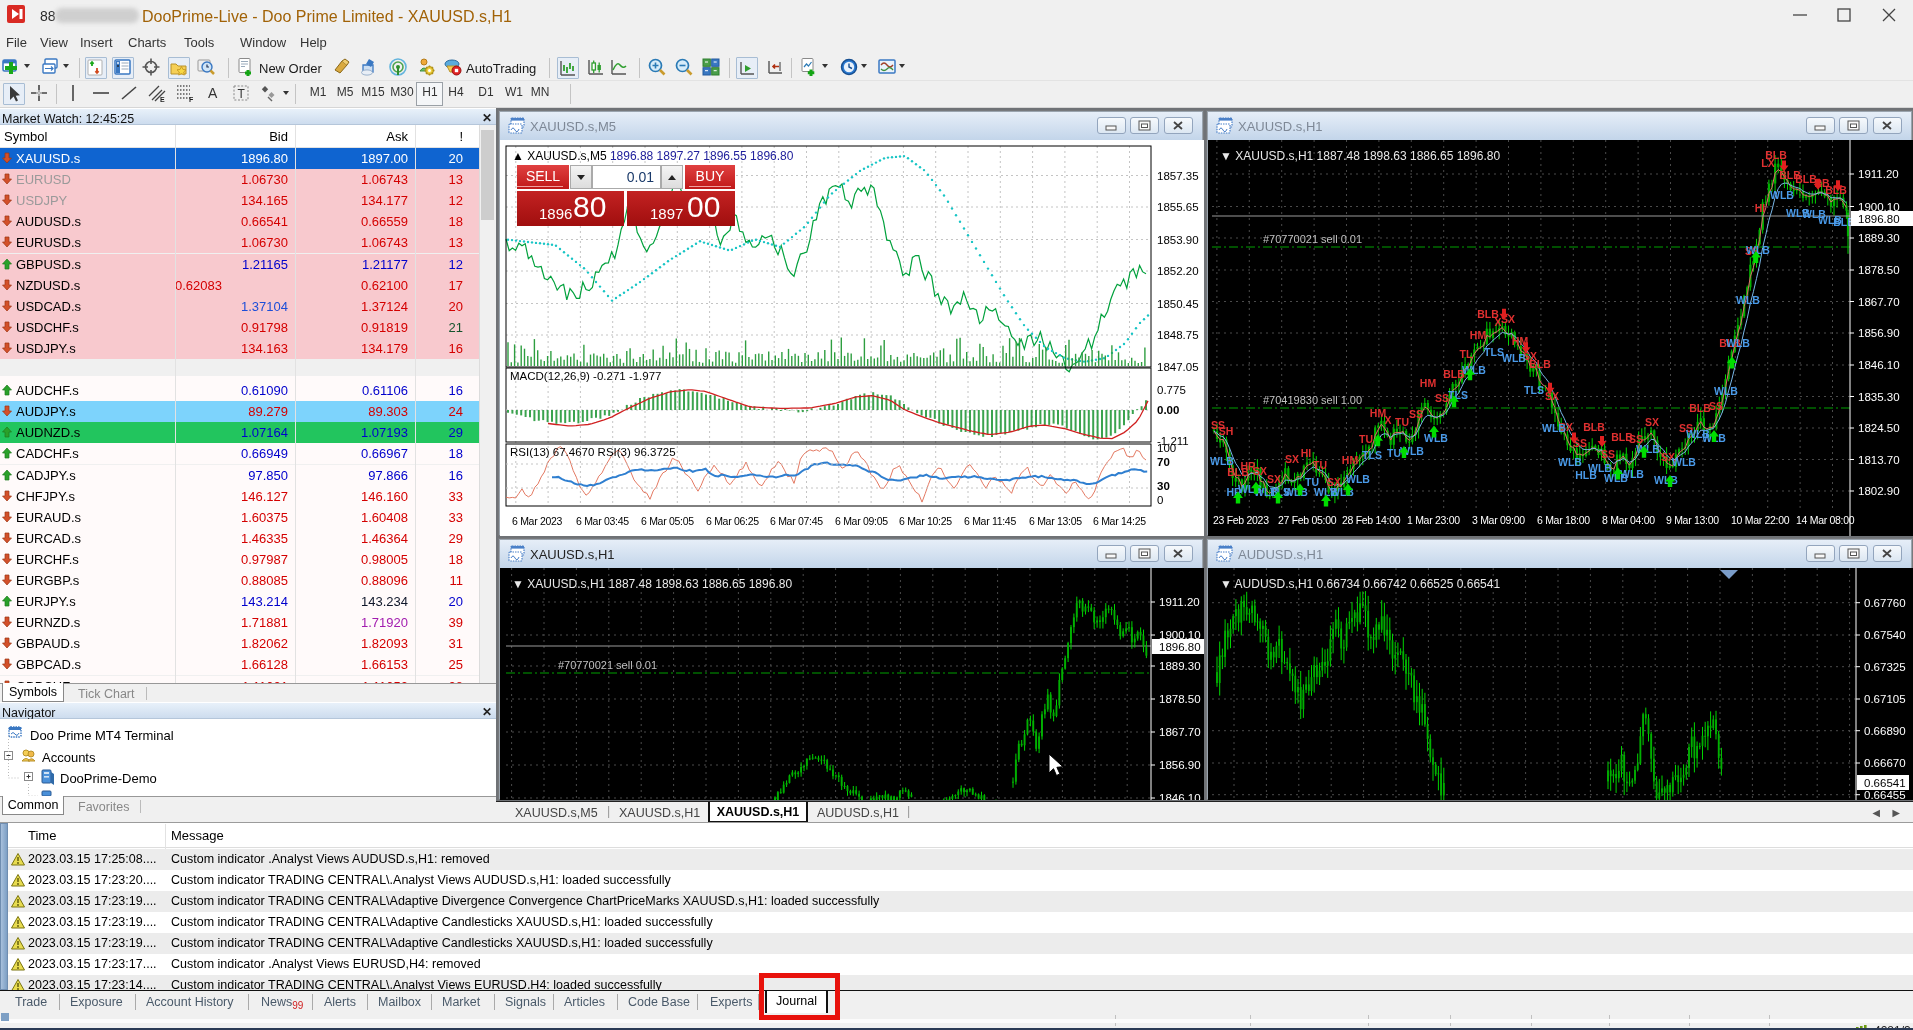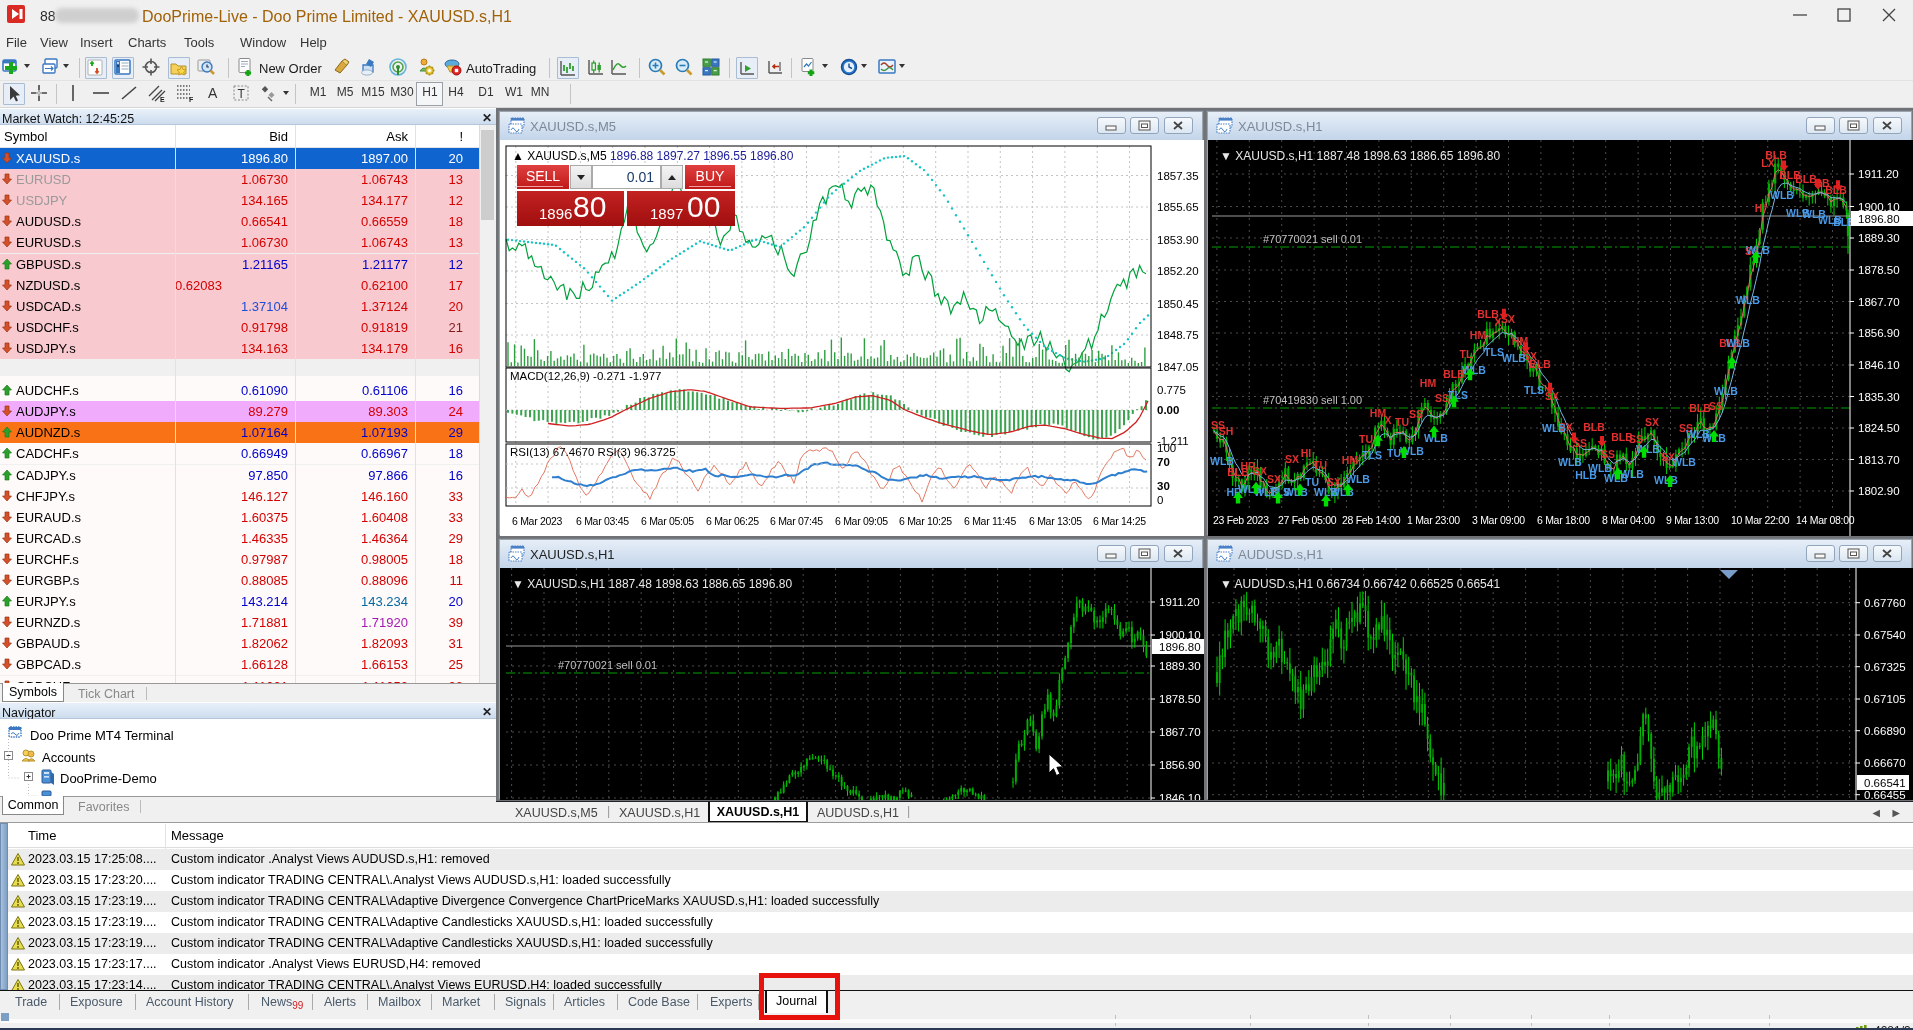--- a/index.html
+++ b/index.html
@@ -411,21 +411,21 @@
     <span class="abs" style="left:295px;top:3px;width:113px;text-align:right;color:#d40000">1.37124</span>
     <span class="abs" style="left:415px;top:3px;width:48px;text-align:right;color:#d40000">20</span>
   </div>
 <div class="abs" style="left:0;top:316.8px;width:479px;height:21.1px;background:#f8c9ce;overflow:hidden;font-size:13px">
     <span class="abs" style="left:1px;top:4px"><svg width="12" height="12" viewBox="0 0 12 12">
         <path d="M6 11 L10.5 6 H8 V1 H4 V6 H1.5 Z" fill="#d3502a" stroke="#9c3513" stroke-width="0.7"></path>
       </svg></span>
     <span class="abs" style="left:16px;top:3px;color:#000">USDCHF.s</span>
     <span class="abs" style="left:175px;top:3px;width:113px;text-align:right;color:#d40000">0.91798</span>
     <span class="abs" style="left:295px;top:3px;width:113px;text-align:right;color:#d40000">0.91819</span>
-    <span class="abs" style="left:415px;top:3px;width:48px;text-align:right;color:#7f1d1d">21</span>
+    <span class="abs" style="left:415px;top:3px;width:48px;text-align:right;color:#14532d">21</span>
   </div>
 <div class="abs" style="left:0;top:337.9px;width:479px;height:21.1px;background:#f8c9ce;overflow:hidden;font-size:13px">
     <span class="abs" style="left:1px;top:4px"><svg width="12" height="12" viewBox="0 0 12 12">
         <path d="M6 11 L10.5 6 H8 V1 H4 V6 H1.5 Z" fill="#d3502a" stroke="#9c3513" stroke-width="0.7"></path>
       </svg></span>
     <span class="abs" style="left:16px;top:3px;color:#000">USDJPY.s</span>
     <span class="abs" style="left:175px;top:3px;width:113px;text-align:right;color:#d40000">134.163</span>
     <span class="abs" style="left:295px;top:3px;width:113px;text-align:right;color:#d40000">134.179</span>
     <span class="abs" style="left:415px;top:3px;width:48px;text-align:right;color:#d40000">16</span>
   </div>
@@ -440,30 +440,30 @@
   </div>
 <div class="abs" style="left:0;top:380.1px;width:479px;height:21.1px;background:#fffafa;overflow:hidden;font-size:13px">
     <span class="abs" style="left:1px;top:4px"><svg width="12" height="12" viewBox="0 0 12 12">
         <path d="M6 1 L10.5 6 H8 V11 H4 V6 H1.5 Z" fill="#2aa12a" stroke="#1d7a1d" stroke-width="0.7"></path>
       </svg></span>
     <span class="abs" style="left:16px;top:3px;color:#000">AUDCHF.s</span>
     <span class="abs" style="left:175px;top:3px;width:113px;text-align:right;color:#0000cc">0.61090</span>
     <span class="abs" style="left:295px;top:3px;width:113px;text-align:right;color:#0000cc">0.61106</span>
     <span class="abs" style="left:415px;top:3px;width:48px;text-align:right;color:#0000cc">16</span>
   </div>
-<div class="abs" style="left:0;top:401.2px;width:479px;height:21.1px;background:#f0abfc;overflow:hidden;font-size:13px">
+<div class="abs" style="left:0;top:401.2px;width:479px;height:21.1px;background:#7dd3fc;overflow:hidden;font-size:13px">
     <span class="abs" style="left:1px;top:4px"><svg width="12" height="12" viewBox="0 0 12 12">
         <path d="M6 11 L10.5 6 H8 V1 H4 V6 H1.5 Z" fill="#d3502a" stroke="#9c3513" stroke-width="0.7"></path>
       </svg></span>
     <span class="abs" style="left:16px;top:3px;color:#000">AUDJPY.s</span>
     <span class="abs" style="left:175px;top:3px;width:113px;text-align:right;color:#d40000">89.279</span>
     <span class="abs" style="left:295px;top:3px;width:113px;text-align:right;color:#d40000">89.303</span>
     <span class="abs" style="left:415px;top:3px;width:48px;text-align:right;color:#d40000">24</span>
   </div>
-<div class="abs" style="left:0;top:422.3px;width:479px;height:21.1px;background:#f97316;overflow:hidden;font-size:13px">
+<div class="abs" style="left:0;top:422.3px;width:479px;height:21.1px;background:#22c55e;overflow:hidden;font-size:13px">
     <span class="abs" style="left:1px;top:4px"><svg width="12" height="12" viewBox="0 0 12 12">
         <path d="M6 1 L10.5 6 H8 V11 H4 V6 H1.5 Z" fill="#2aa12a" stroke="#1d7a1d" stroke-width="0.7"></path>
       </svg></span>
     <span class="abs" style="left:16px;top:3px;color:#000">AUDNZD.s</span>
     <span class="abs" style="left:175px;top:3px;width:113px;text-align:right;color:#0000cc">1.07164</span>
     <span class="abs" style="left:295px;top:3px;width:113px;text-align:right;color:#0000cc">1.07193</span>
     <span class="abs" style="left:415px;top:3px;width:48px;text-align:right;color:#0000cc">29</span>
   </div>
 <div class="abs" style="left:0;top:443.4px;width:479px;height:21.1px;background:#fffafa;overflow:hidden;font-size:13px">
     <span class="abs" style="left:1px;top:4px"><svg width="12" height="12" viewBox="0 0 12 12">
@@ -527,21 +527,21 @@
     <span class="abs" style="left:175px;top:3px;width:113px;text-align:right;color:#d40000">0.88085</span>
     <span class="abs" style="left:295px;top:3px;width:113px;text-align:right;color:#d40000">0.88096</span>
     <span class="abs" style="left:415px;top:3px;width:48px;text-align:right;color:#d40000">11</span>
   </div>
 <div class="abs" style="left:0;top:591.1px;width:479px;height:21.1px;background:#fffafa;overflow:hidden;font-size:13px">
     <span class="abs" style="left:1px;top:4px"><svg width="12" height="12" viewBox="0 0 12 12">
         <path d="M6 1 L10.5 6 H8 V11 H4 V6 H1.5 Z" fill="#2aa12a" stroke="#1d7a1d" stroke-width="0.7"></path>
       </svg></span>
     <span class="abs" style="left:16px;top:3px;color:#000">EURJPY.s</span>
     <span class="abs" style="left:175px;top:3px;width:113px;text-align:right;color:#0000cc">143.214</span>
-    <span class="abs" style="left:295px;top:3px;width:113px;text-align:right;color:#0369a1">143.234</span>
+    <span class="abs" style="left:295px;top:3px;width:113px;text-align:right;color:#0f172a">143.234</span>
     <span class="abs" style="left:415px;top:3px;width:48px;text-align:right;color:#0000cc">20</span>
   </div>
 <div class="abs" style="left:0;top:612.2px;width:479px;height:21.1px;background:#fffafa;overflow:hidden;font-size:13px">
     <span class="abs" style="left:1px;top:4px"><svg width="12" height="12" viewBox="0 0 12 12">
         <path d="M6 11 L10.5 6 H8 V1 H4 V6 H1.5 Z" fill="#d3502a" stroke="#9c3513" stroke-width="0.7"></path>
       </svg></span>
     <span class="abs" style="left:16px;top:3px;color:#000">EURNZD.s</span>
     <span class="abs" style="left:175px;top:3px;width:113px;text-align:right;color:#d40000">1.71881</span>
     <span class="abs" style="left:295px;top:3px;width:113px;text-align:right;color:#a21caf">1.71920</span>
     <span class="abs" style="left:415px;top:3px;width:48px;text-align:right;color:#d40000">39</span>

